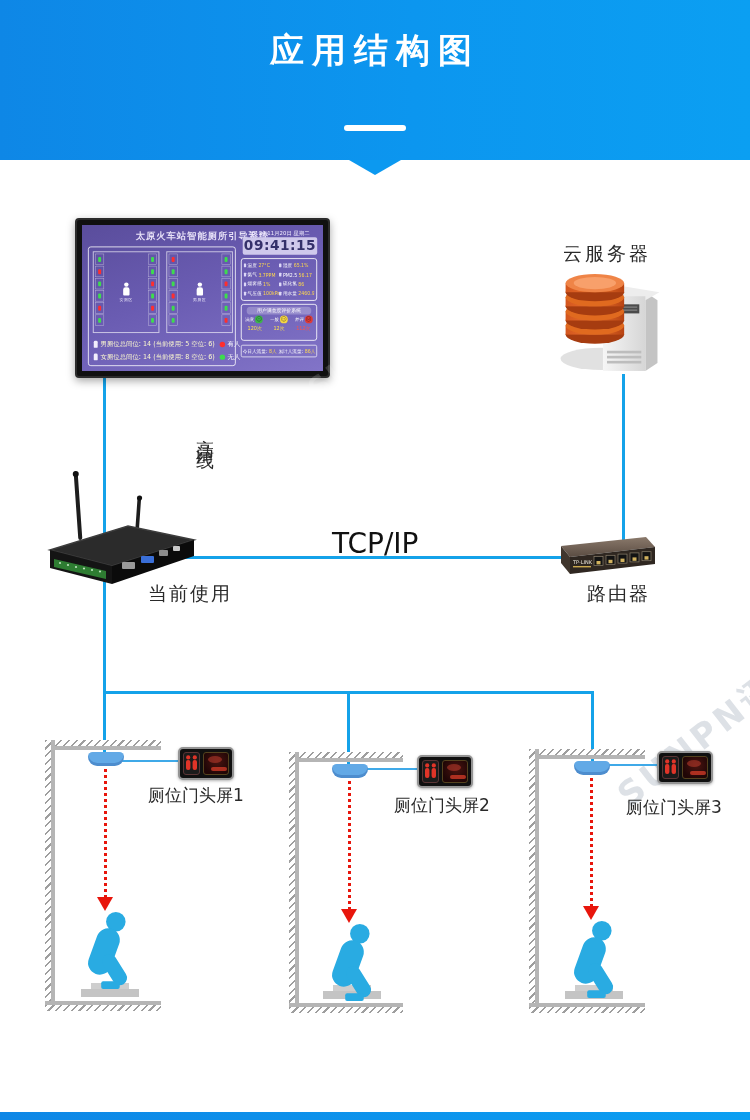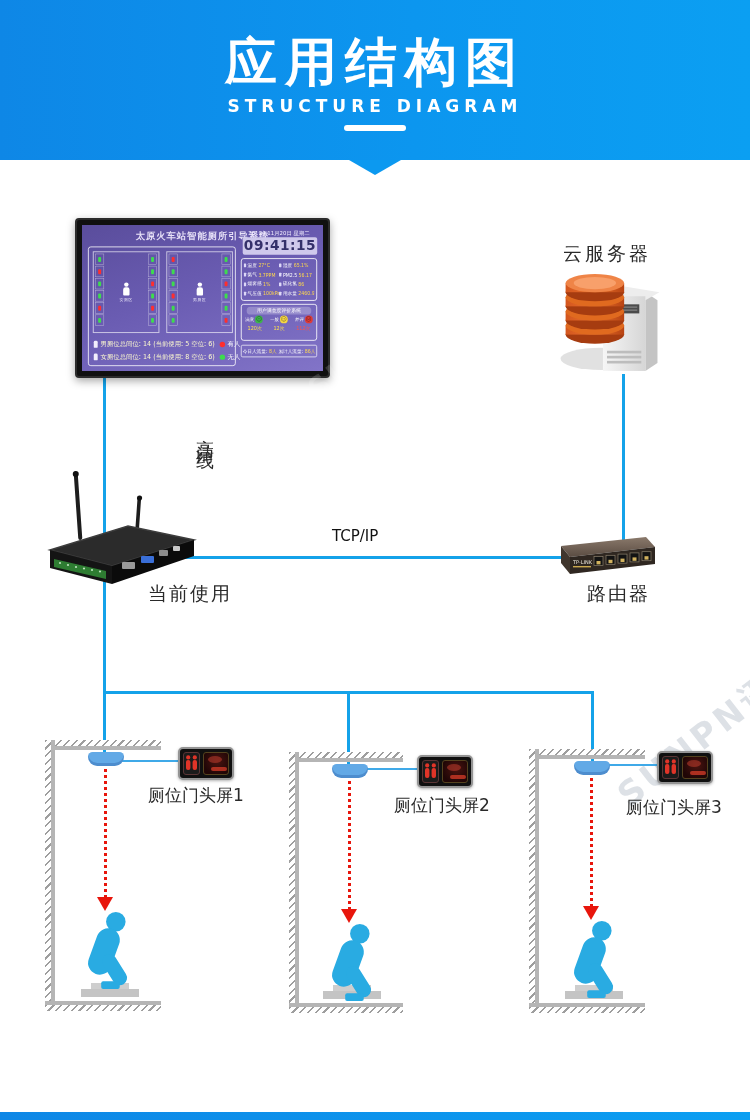--- a/index.html
+++ b/index.html
@@ -3,21 +3,21 @@
 <meta charset="utf-8">
 <style>
   * { margin:0; padding:0; box-sizing:border-box; }
   body { background:#fff; font-family:"DejaVu Sans","Liberation Sans",sans-serif; }
   #page { position:relative; width:750px; height:1120px; overflow:hidden; background:#fff; margin:0 auto; }
 
   
   .header { position:absolute; left:0; top:0; width:750px; height:160px;
     background:linear-gradient(90deg,#0e87e6 0%,#0c96ef 55%,#0b9ff2 100%); z-index:4; }
   .header-title { position:absolute; left:0; top:28px; width:100%; text-align:center;
-    color:#fff; font-size:52px; font-weight:900; letter-spacing:8px; }
+    color:#fff; font-size:34px; font-weight:900; letter-spacing:8px; }
   .header-sub { position:absolute; left:0; top:96px; width:100%; text-align:center;
     color:#fff; font-size:17px; font-weight:bold; letter-spacing:5px; }
   .header-line { position:absolute; left:344px; top:125px; width:62px; height:6px;
     background:#fff; border-radius:3px; }
   .header-notch { position:absolute; left:349px; top:160px; width:0; height:0; z-index:4;
     border-left:26px solid transparent; border-right:26px solid transparent;
     border-top:15px solid #0c99f0; }
   .footer-bar { position:absolute; left:0; top:1112px; width:750px; height:8px;
     background:linear-gradient(90deg,#0e87e6,#0b9ff2); z-index:4; }
 
@@ -37,21 +37,21 @@
   #cable-dist         { left:103px; top:691px; width:491px; height:3px; }
   #cable-drop-2       { left:347px; top:691px; width:3px; height:78px; }
   #cable-drop-3       { left:591px; top:691px; width:3px; height:74px; }
   #link-s1 { left:120px; top:760px; width:58px; height:2px; }
   #link-s2 { left:362px; top:768px; width:55px; height:2px; }
   #link-s3 { left:604px; top:764px; width:53px; height:2px; }
 
   
   .diagram-label { position:absolute; color:#2a2a2a; z-index:3;text-align:center; }
   #lbl-hd { left:193px; top:425px; font-size:18px; writing-mode:vertical-rl; letter-spacing:6px; }
-  #lbl-tcpip { left:332px; top:527px; font-size:15px; color:#111; }
+  #lbl-tcpip { left:332px; top:527px; font-size:28px; color:#111; }
   #lbl-cloud { left:563px; top:241px; font-size:19px; letter-spacing:3px; }
   #lbl-terminal { left:148px; top:581px; font-size:19px; letter-spacing:2px; }
   #lbl-router { left:587px; top:581px; font-size:19px; letter-spacing:2px; }
   .screen-label { position:absolute; font-size:17px; color:#2a2a2a; z-index:3; }
   #sl1 { left:148px; top:784px; }
   #sl2 { left:394px; top:794px; }
   #sl3 { left:626px; top:796px; }
 
   
   .dev { position:absolute; z-index:3; }
@@ -163,21 +163,20 @@
   .ds-right:after { content:""; position:absolute; left:7px; bottom:3px; width:16px; height:4px;
     border-radius:2px; background:rgba(215,60,40,.75); }
 </style>
 </head>
 <body>
 
 <div id="page">
 
   <div class="header">
     <div class="header-title">应用结构图</div>
-    <div class="header-sub">STRUCTURE DIAGRAM</div>
     <div class="header-line"></div>
   </div>
   <div class="header-notch"></div>
   <div class="footer-bar"></div>
 
   <div class="watermark wm-main">SUNPN讯鹏</div>
   <div class="watermark wm-screen">SUNPN讯鹏</div>
 
   <div class="cable" id="cable-monitor-down"></div>
   <div class="cable" id="cable-tcpip"></div>

